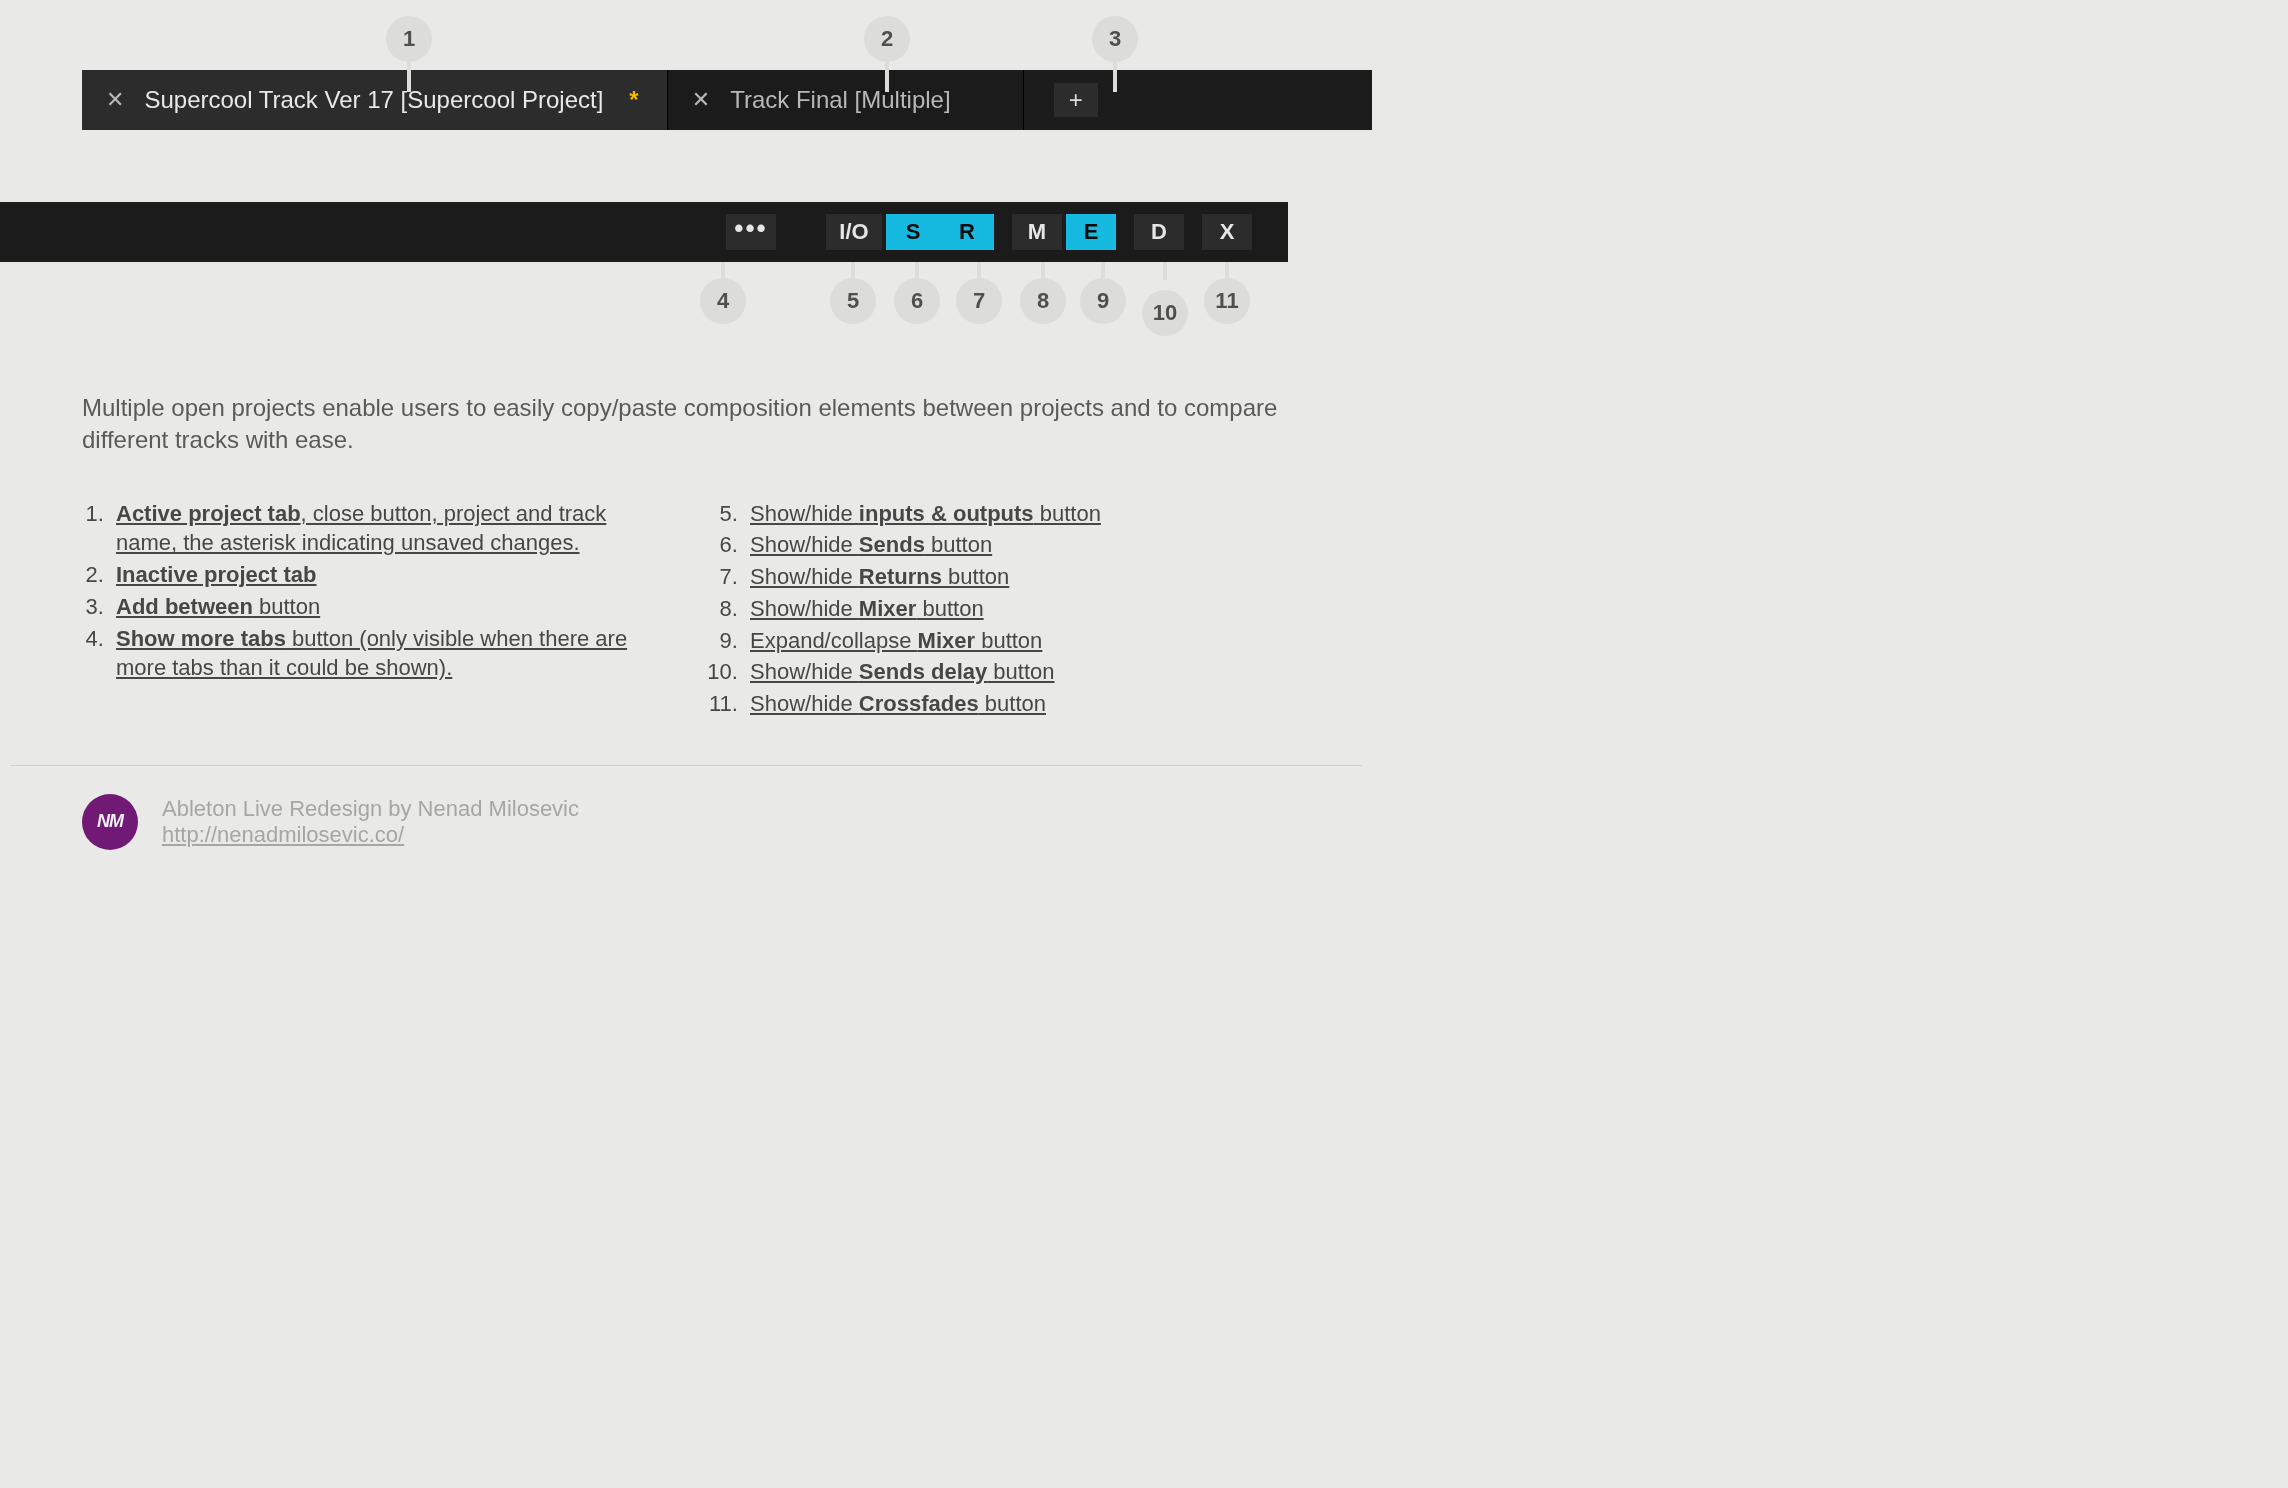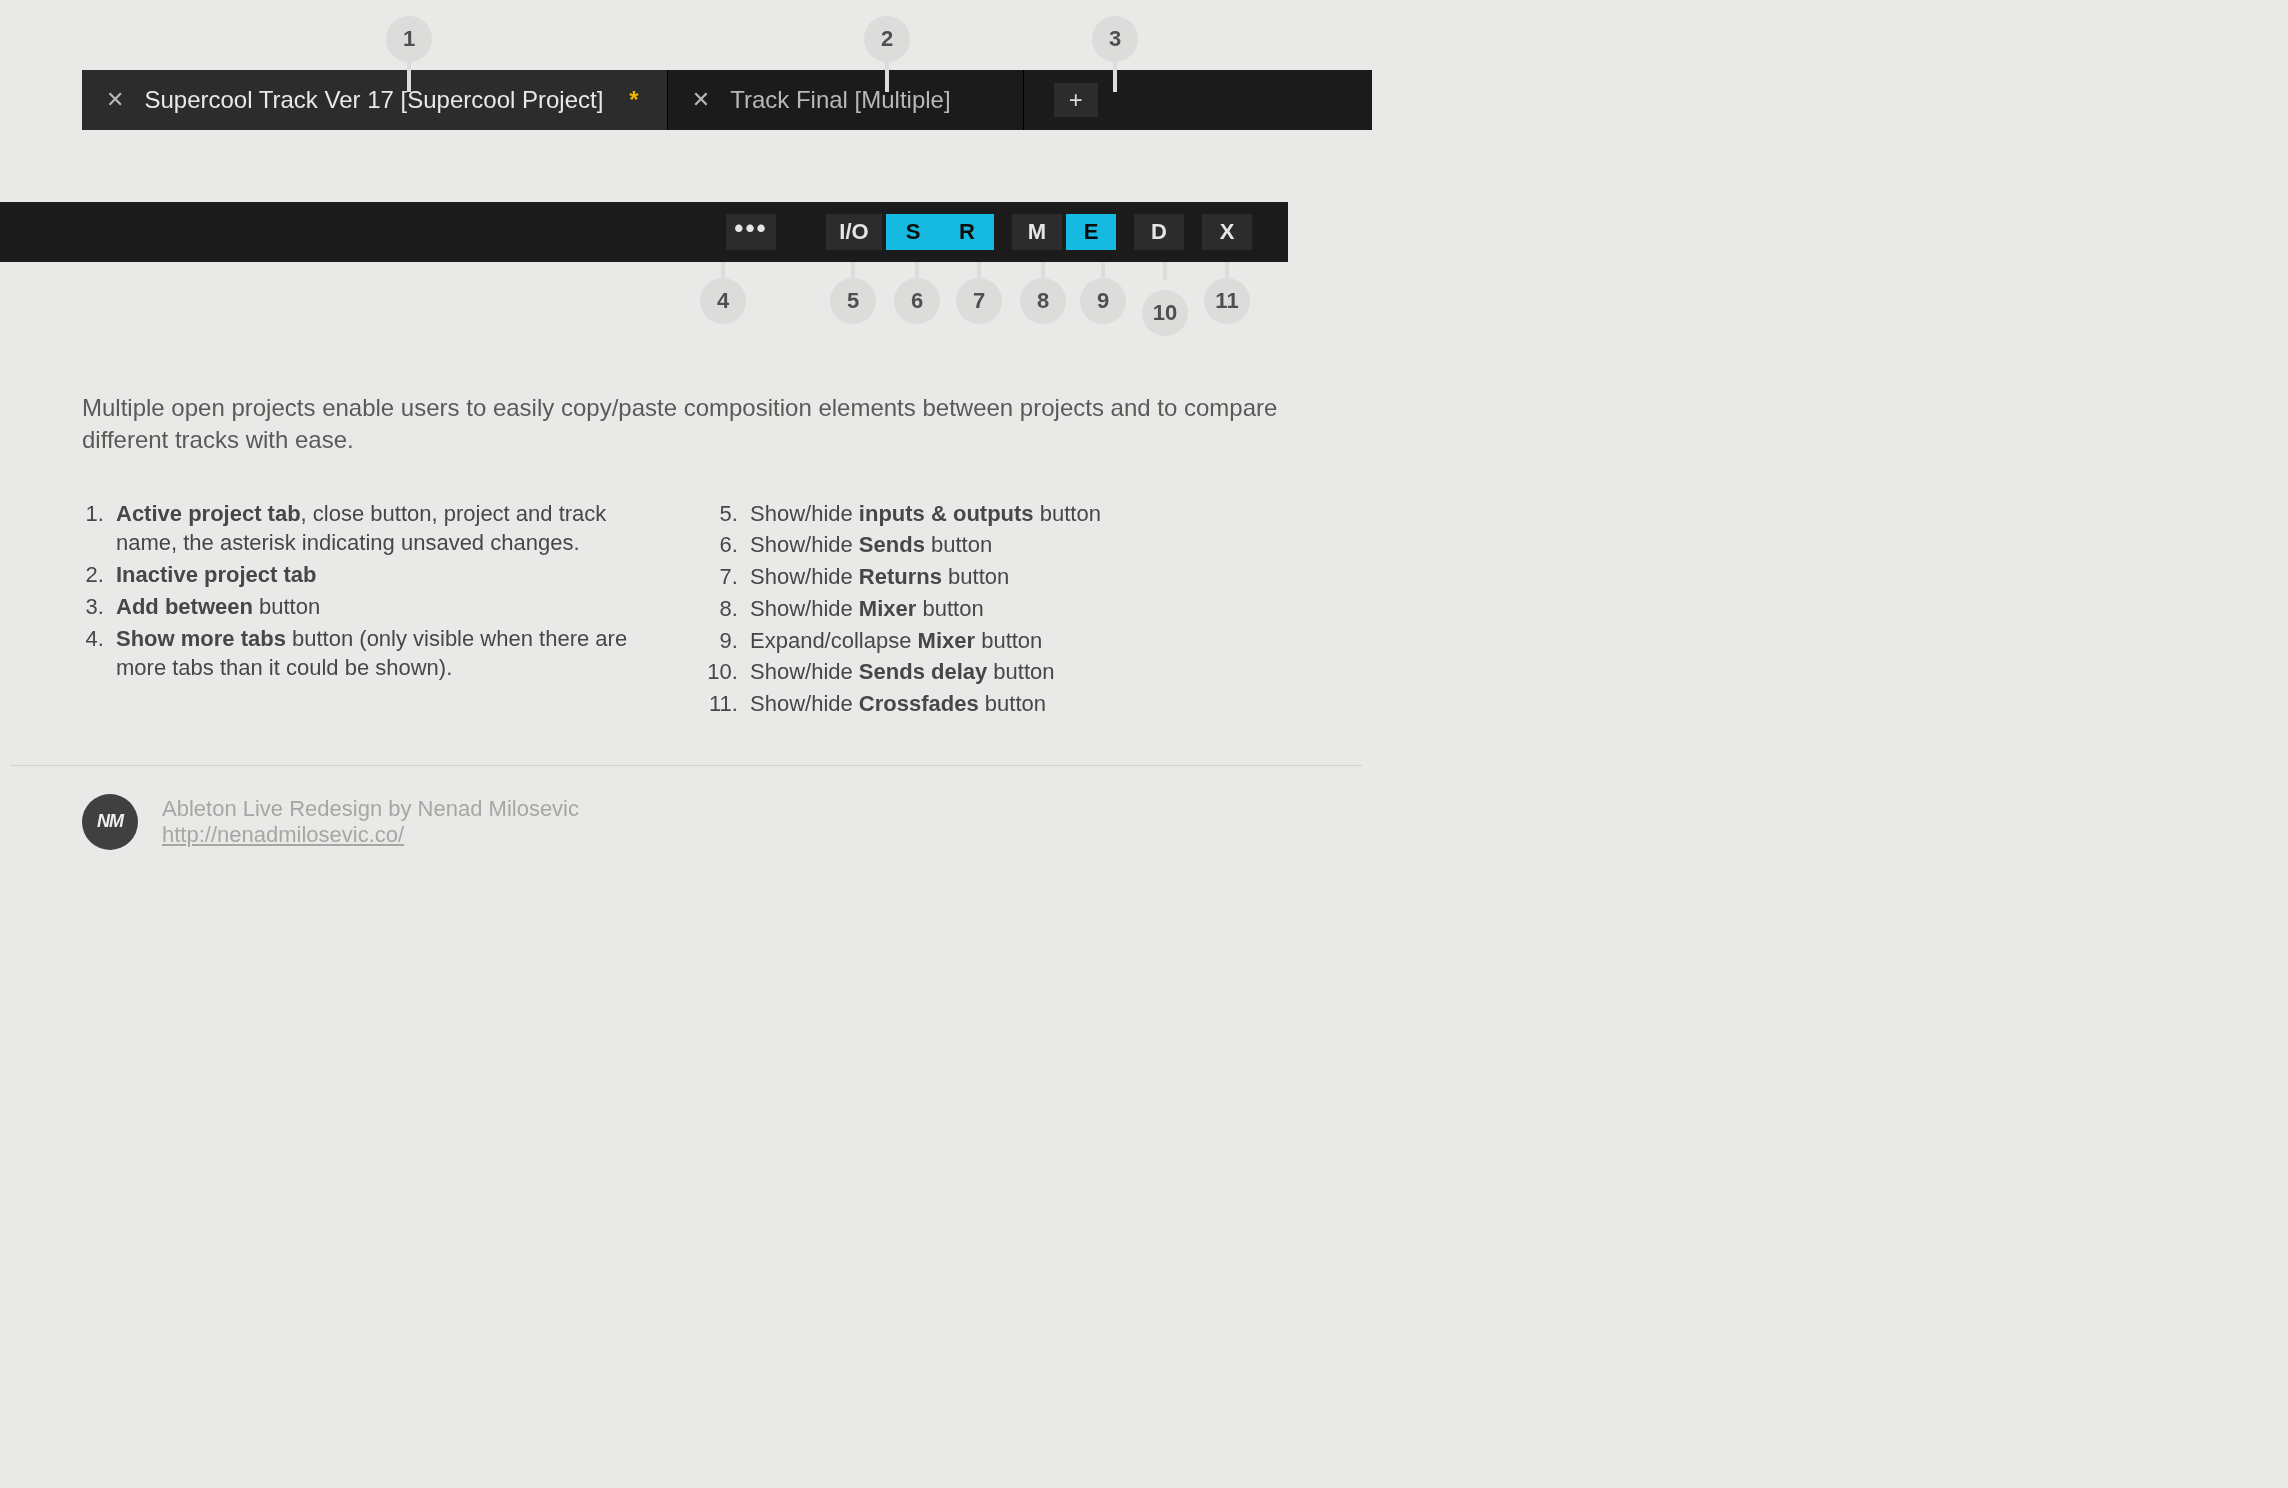--- a/index.html
+++ b/index.html
@@ -126,40 +126,40 @@
     gap: 60px;
     margin: 42px 82px 0 82px;
     font-size: 22px;
     color: #474747;
     line-height: 1.35;
   }
   .two-col ol { padding-left: 28px; }
   .two-col li { margin-bottom: 2px; padding-left: 6px; }
   .two-col li::marker { font-weight: 400; }
   .two-col b { font-weight: 700; }
-  .col { flex: 1; }
+  .col { flex: 1; text-decoration: underline; }
 
   
   hr.sep {
     border: none;
     border-top: 1px solid #d2d2d1;
     margin: 44px 10px 0 10px;
   }
   .footer {
     display: flex;
     align-items: center;
     gap: 24px;
     margin: 28px 82px 40px 82px;
     color: #a6a6a4;
     font-size: 22px;
   }
   .avatar {
     width: 56px; height: 56px;
     border-radius: 50%;
-    background: #404040;
+    background: #701a75;
     display: flex;
     align-items: center; justify-content: center;
     color: #efefef;
     font-style: italic;
     font-weight: 700;
     font-size: 18px;
     letter-spacing: -1px;
   }
   .footer a {
     color: #a6a6a4;

